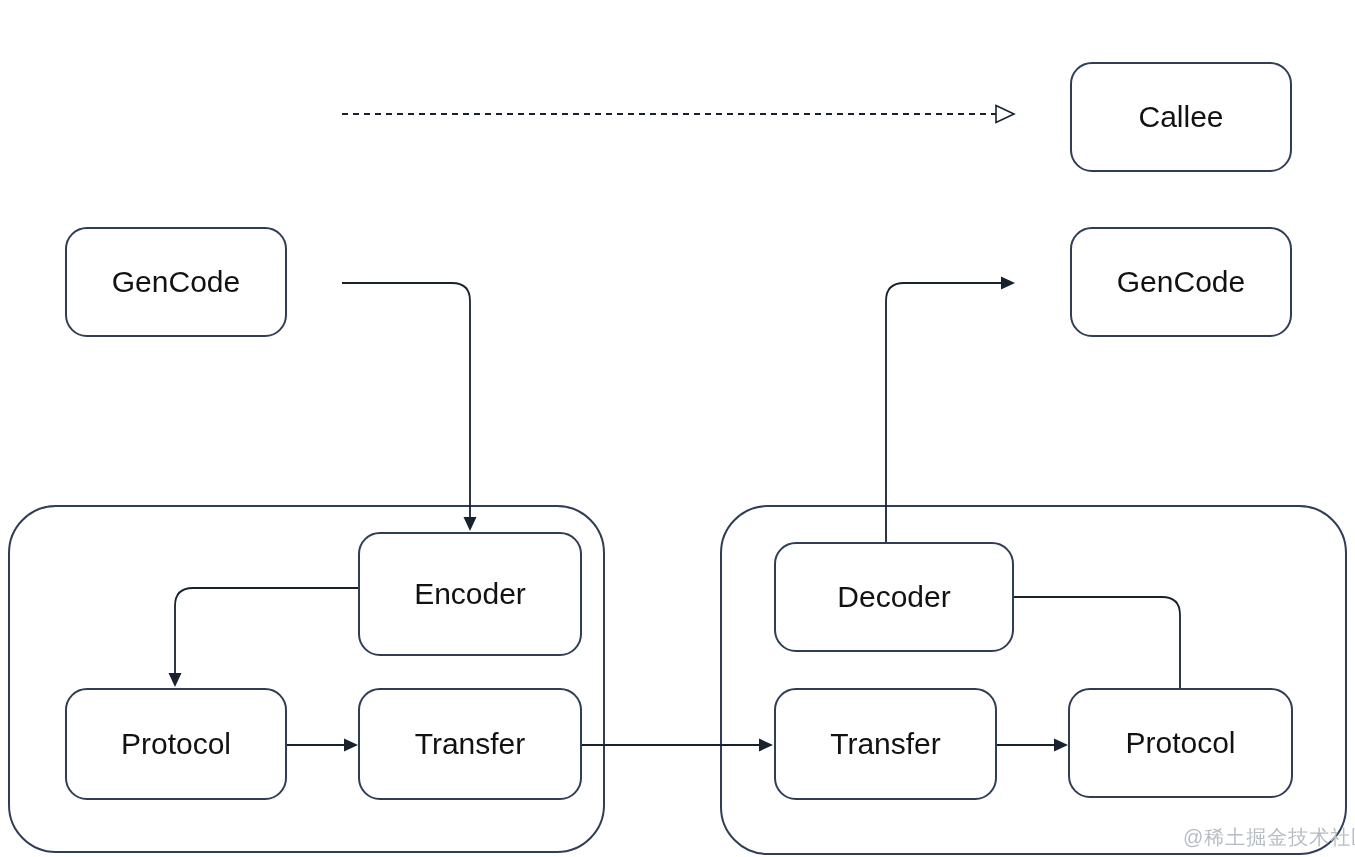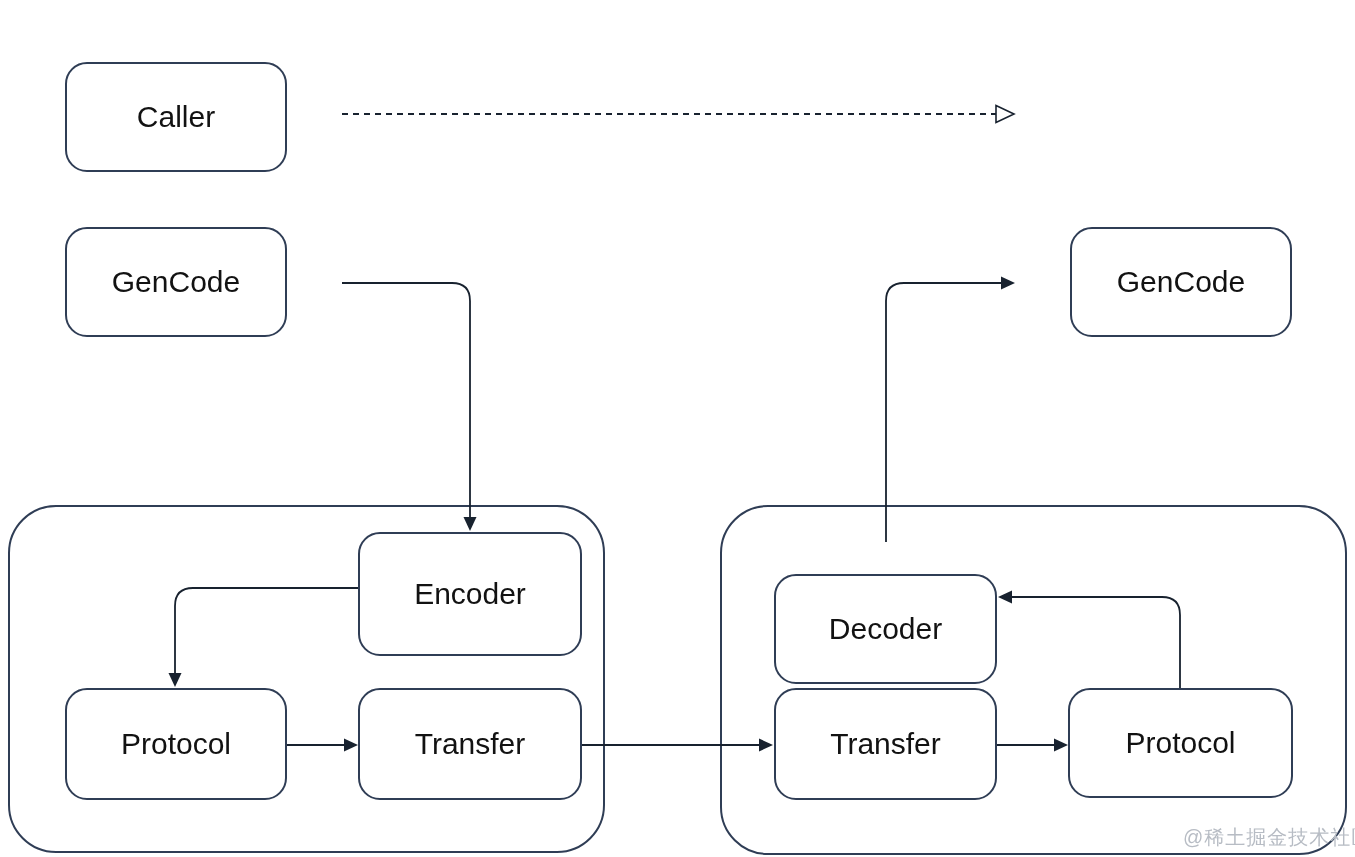--- a/index.html
+++ b/index.html
@@ -90,24 +90,24 @@
     <path class="edge" d="M582 745 H759"></path>
     <polygon class="head-filled" points="773,745 759,738.5 759,751.5"></polygon>
 
     <path class="edge" d="M997 745 H1054"></path>
     <polygon class="head-filled" points="1068,745 1054,738.5 1054,751.5"></polygon>
 
     <path class="edge" d="M1180 688 V615 Q1180 597 1162 597 H1012"></path>
     <polygon class="head-filled" points="998,597 1012,590.5 1012,603.5"></polygon>
   </svg>
 
-  <div class="node" style="left:65px;top:62px;width:222px;height:110px;">
-    <span class="node-label">Caller</span>
+
+  <div class="node" style="left:1070px;top:62px;width:222px;height:110px;">
+    <span class="node-label">Callee</span>
   </div>
-
 
   <div class="node" style="left:65px;top:227px;width:222px;height:110px;">
     <span class="node-label">GenCode</span>
   </div>
 
   <div class="node" style="left:1070px;top:227px;width:222px;height:110px;">
     <span class="node-label">GenCode</span>
   </div>
 
   <div class="node" style="left:358px;top:532px;width:224px;height:124px;">
@@ -115,21 +115,21 @@
   </div>
 
   <div class="node" style="left:65px;top:688px;width:222px;height:112px;">
     <span class="node-label">Protocol</span>
   </div>
 
   <div class="node" style="left:358px;top:688px;width:224px;height:112px;">
     <span class="node-label">Transfer</span>
   </div>
 
-  <div class="node" style="left:774px;top:542px;width:223px;height:110px;margin-top:32px;">
+  <div class="node" style="left:774px;top:542px;width:240px;height:110px;">
     <span class="node-label">Decoder</span>
   </div>
 
   <div class="node" style="left:774px;top:688px;width:223px;height:112px;">
     <span class="node-label">Transfer</span>
   </div>
 
   <div class="node" style="left:1068px;top:688px;width:225px;height:110px;">
     <span class="node-label">Protocol</span>
   </div>

